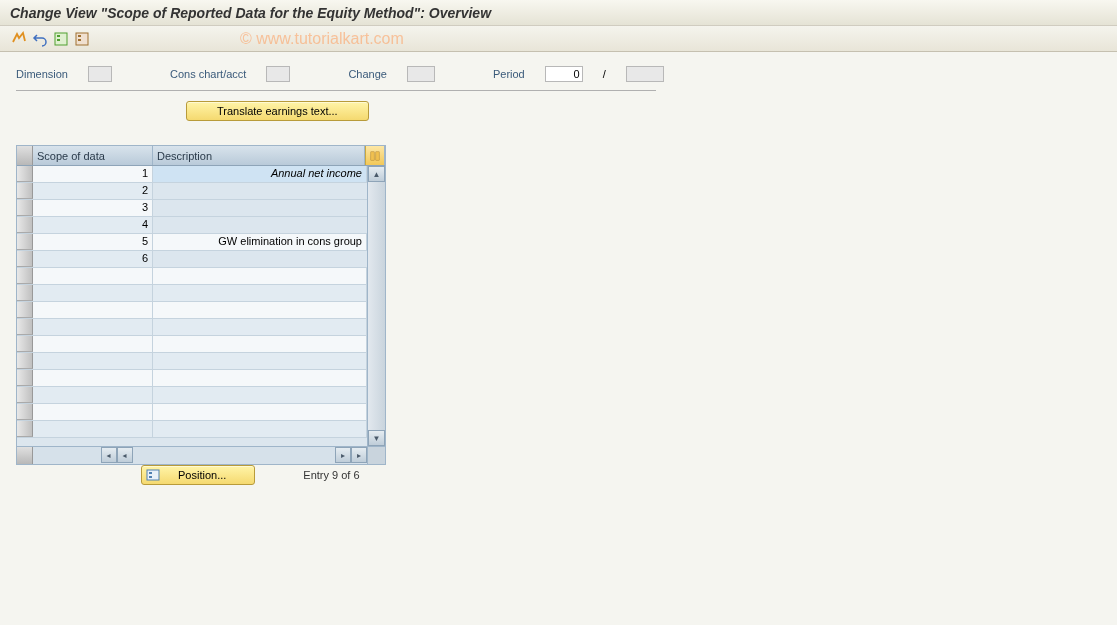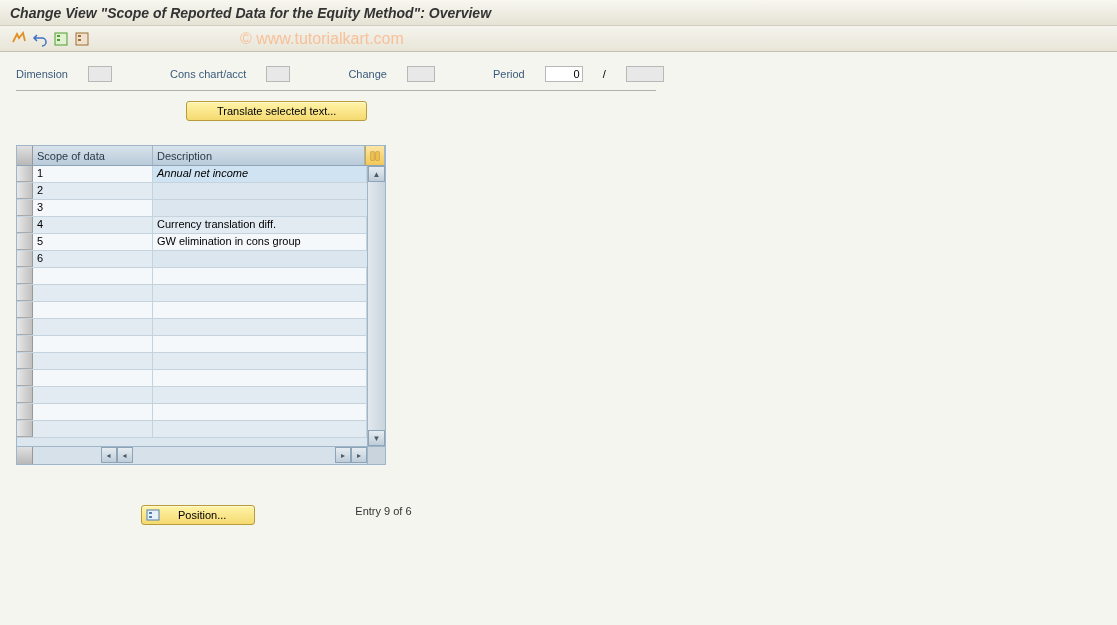--- a/index.html
+++ b/index.html
@@ -101,20 +101,21 @@
       cursor: pointer;
       margin-left: 170px;
       box-shadow: inset 0 1px rgba(255,255,255,0.5);
     }
     .table-wrap {
       margin-top: 24px;
       width: 370px;
       border: 1px solid #9fb5c9;
       background: #dce6ee;
       position: relative;
+      text-align: right;
     }
     .table-header {
       display: flex;
       background: linear-gradient(#d8e3ec, #b9cad9);
       border-bottom: 1px solid #8ea4b8;
       height: 20px;
     }
     .row-selector-head {
       width: 16px;
       background: linear-gradient(#e0e0e0, #b8b8b8);
@@ -206,22 +207,22 @@
       color: #4a5a6a;
       cursor: pointer;
     }
     .hscroll-corner {
       width: 18px;
       background: #c9d4dd;
       border-left: 1px solid #9fb5c9;
     }
     .footer-row {
       display: flex;
-      margin-top: 40px;
-      gap: 100px;
+      align-items: center;
+      gap: 48px;
       padding-left: 125px;
     }
     .position-btn {
       background: linear-gradient(#fff4a8, #f5d970);
       border: 1px solid #b89b3a;
       border-radius: 3px;
       padding: 2px 8px 2px 4px;
       font-size: 11px;
       cursor: pointer;
       display: inline-flex;
@@ -287,21 +288,21 @@
     <input class="filter-input w3" value="" style="">
     <span style="width:18px"></span>
     <span class="filter-label">Period</span>
     <input class="filter-input w4" value="0" style="">
     <span>/</span>
     <input class="filter-input w5" value="" style="">
   </div>
 
   <div class="divider-line"></div>
 
-  <button class="translate-btn">Translate selected text...</button>
+  <button class="translate-btn">Translate earnings text...</button>
 
   <div class="table-wrap">
     <div class="table-header">
       <div class="row-selector-head"></div>
       <div class="col-head c1">Scope of data</div>
       <div class="col-head c2">Description</div>
       <div class="col-head ctrl">
         <svg width="12" height="12" viewBox="0 0 12 12">
             <rect x="1" y="1" width="4" height="10" fill="#f0c050" stroke="#a07020" stroke-width="0.5"></rect>
             <rect x="7" y="1" width="4" height="10" fill="#f0c050" stroke="#a07020" stroke-width="0.5"></rect>
@@ -319,21 +320,20 @@
           <div class="row-selector"></div>
           <div class="cell c1 alt">2</div>
         </div>
         <div class="table-row">
           <div class="row-selector"></div>
           <div class="cell c1">3</div>
         </div>
         <div class="table-row">
           <div class="row-selector"></div>
           <div class="cell c1 alt">4</div>
-          <div class="cell c2 alt">Currency translation diff.</div>
         </div>
         <div class="table-row">
           <div class="row-selector"></div>
           <div class="cell c1">5</div>
           <div class="cell c2">GW elimination in cons group</div>
         </div>
         <div class="table-row">
           <div class="row-selector"></div>
           <div class="cell c1 alt">6</div>
         </div>

